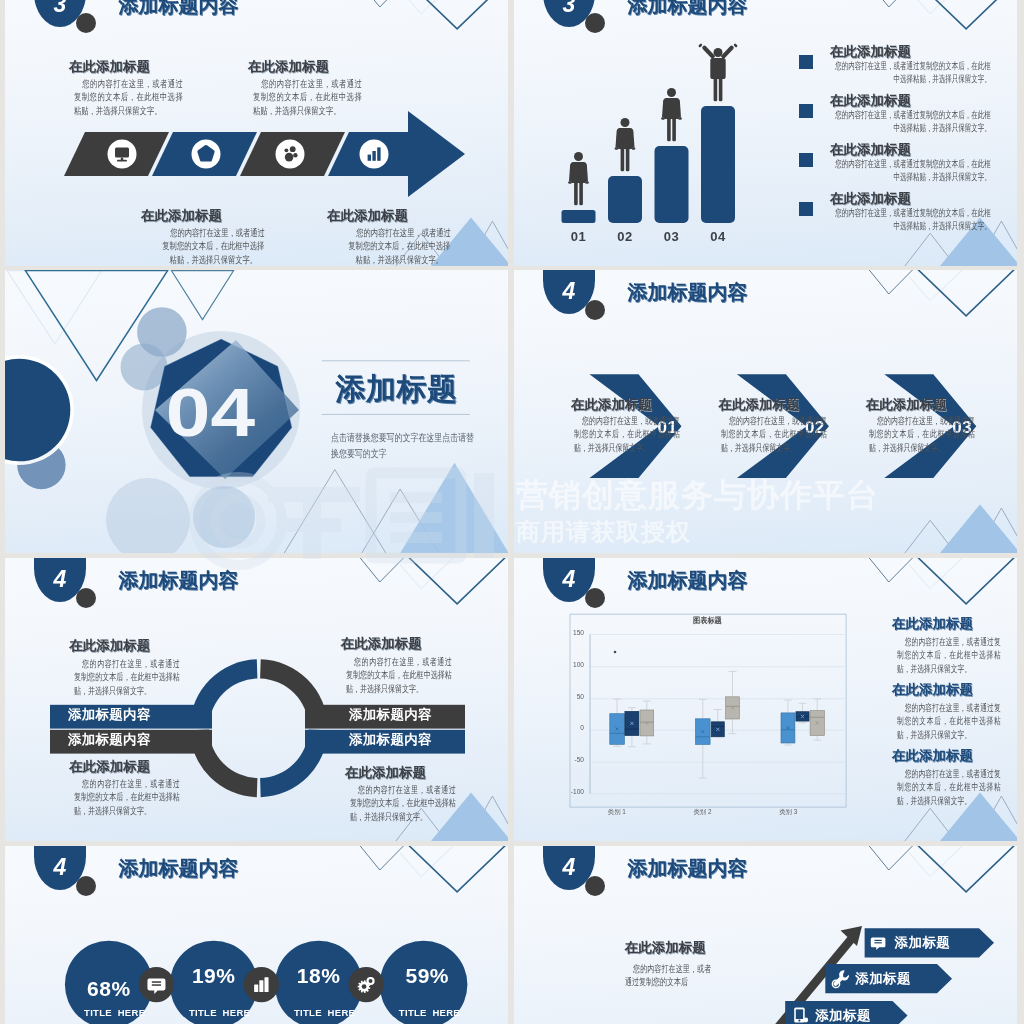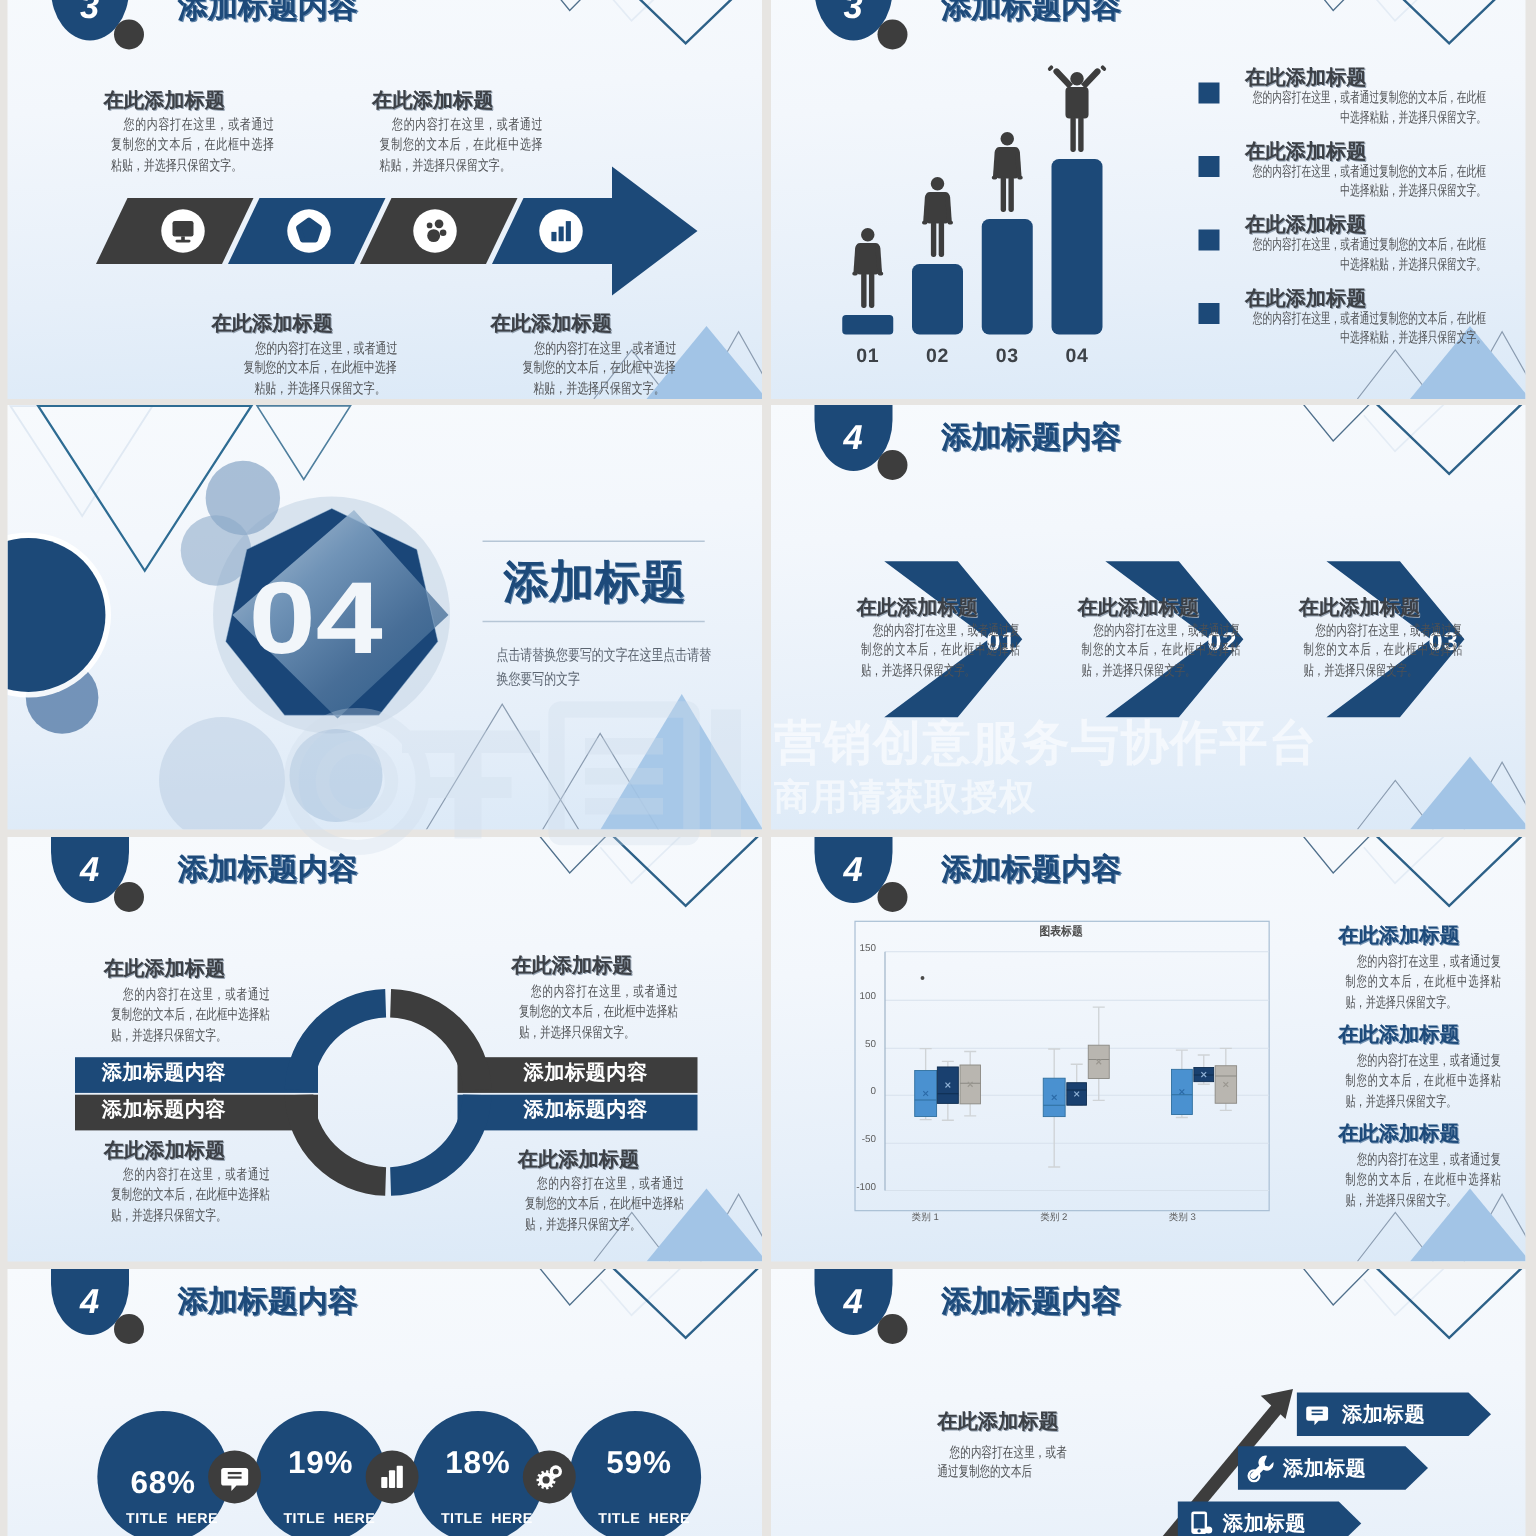--- a/index.html
+++ b/index.html
@@ -517,21 +517,21 @@
     </svg>
     <div class="pct" style="left:59.8px;top:132px;">68%</div>
     <div class="pct-lbl" style="left:73.0px;top:161.5px;">TITLE</div>
     <div class="pct-lbl" style="left:106.5px;top:161.5px;">HERE</div>
     <div class="pct" style="left:164.7px;top:119px;">19%</div>
     <div class="pct-lbl" style="left:177.9px;top:161.5px;">TITLE</div>
     <div class="pct-lbl" style="left:211.4px;top:161.5px;">HERE</div>
     <div class="pct" style="left:269.6px;top:119px;">18%</div>
     <div class="pct-lbl" style="left:282.9px;top:161.5px;">TITLE</div>
     <div class="pct-lbl" style="left:316.4px;top:161.5px;">HERE</div>
-    <div class="pct" style="left:377px;top:119px;">59%</div>
+    <div class="pct" style="left:356px;top:119px;text-align:right;">59%</div>
     <div class="pct-lbl" style="left:387.8px;top:161.5px;">TITLE</div>
     <div class="pct-lbl" style="left:421.2px;top:161.5px;">HERE</div>
   </div>
 
   <div class="slide s-r3 s-c1">
     <div class="deco">
       <svg width="503" height="283" viewBox="0 0 503 283">
         <g>
           <path d="M354.3 -1.2 L374.8 24 L399.6 -1.2" fill="none" stroke="#50708c" stroke-width=".9"></path>
           <path d="M395.2 6.8 L416 30.8 L449.4 -1.2" fill="none" stroke="#e4ecf5" stroke-width="1.1"></path>

